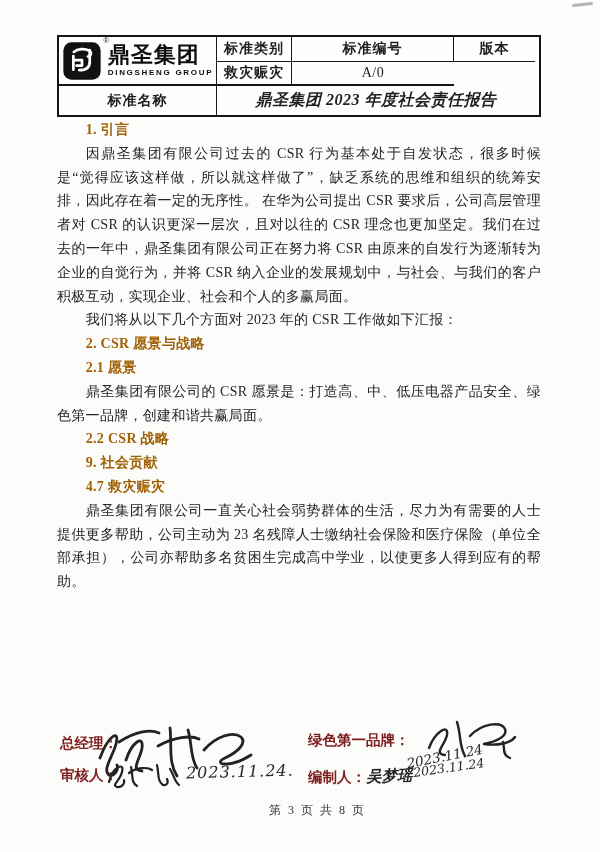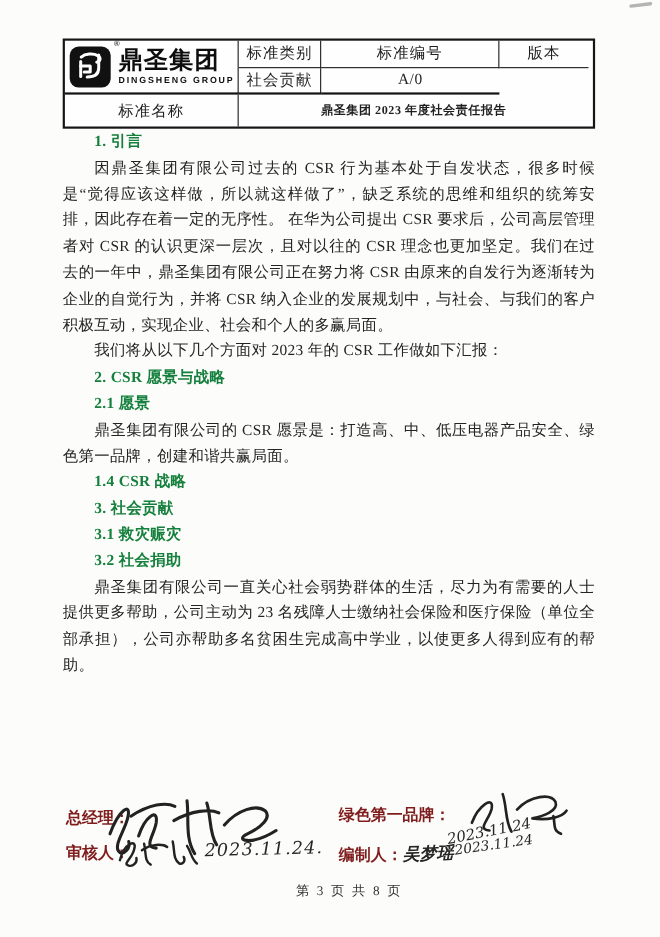--- a/index.html
+++ b/index.html
@@ -14,42 +14,42 @@
     display:grid;
     grid-template-columns:158px 75px 162px 81px;
     grid-template-rows:25px 24px 29px;
     border:2px solid #151515;background:#fefefe;box-sizing:content-box;
   }
   .cell{display:flex;align-items:center;justify-content:center;
         font-size:14px;box-sizing:border-box;white-space:nowrap;}
   .b-r{border-right:1.4px solid #1b1b1b;}
   .b-b{border-bottom:1.4px solid #1b1b1b;}
   .b-bt{border-bottom:2.3px solid #131313;}
-  .lbl{font-weight:normal;letter-spacing:1px;}
+  .lbl{font-weight:bold;letter-spacing:1px;}
   .mono-val{letter-spacing:.5px;}
   .logo-cell{grid-row:1/3;grid-column:1/2;}
   .name-label-cell{grid-row:3/4;grid-column:1/2;}
-  .name-value-cell{grid-row:3/4;grid-column:2/5;font-weight:bold;font-size:11px;letter-spacing:.5px;}
+  .name-value-cell{grid-row:3/4;grid-column:2/5;font-weight:bold;font-size:16px;letter-spacing:.5px;font-style:italic;}
   
   .logo-wrap{display:flex;align-items:center;gap:6px;}
   .logo-icon{width:40px;height:40px;position:relative;flex:none;}
   .reg-mark{position:absolute;top:-4px;right:-7px;font-size:7px;
             font-family:"Liberation Sans","DejaVu Sans",sans-serif;color:#111;}
   .logo-text{display:flex;flex-direction:column;line-height:1;
              font-family:"Liberation Sans","DejaVu Sans",sans-serif;}
   .logo-cn{font-weight:800;font-size:22px;letter-spacing:1px;color:#0d0d0d;}
   .logo-en{font-weight:700;font-size:8px;letter-spacing:1.7px;margin-top:3px;color:#0d0d0d;}
   
   .body-text{
     position:absolute;left:57px;top:118px;width:484px;
     font-size:14px;line-height:23.8px;letter-spacing:.3px;
     text-align:justify;color:#242424;
   }
   .body-text p{margin:0;text-indent:2.05em;}
-  .body-text .hd{font-weight:bold;color:#15803d;}
+  .body-text .hd{font-weight:bold;color:#a16207;}
   
   .sig-label{position:absolute;font-size:14.5px;font-weight:bold;color:#7f1d1d;white-space:nowrap;}
   .hand{position:absolute;font-family:"DejaVu Serif",serif;font-style:italic;
         color:#262626;white-space:nowrap;}
   .sig-svg{position:absolute;}
   .sig-svg path{stroke:#222;fill:none;stroke-linecap:round;stroke-linejoin:round;}
   
   .footer{position:absolute;left:0;top:802px;width:100%;text-align:center;
           font-size:12px;letter-spacing:2px;color:#343434;}
   .scan-artifact{position:absolute;left:572px;top:3px;width:21px;height:3px;
@@ -82,38 +82,37 @@
           <span class="logo-cn">鼎圣集团</span>
           <span class="logo-en">DINGSHENG GROUP</span>
         </div>
       </div>
     </div>
 
     <div class="cell lbl b-r b-b">标准类别</div>
     <div class="cell lbl b-r b-b">标准编号</div>
     <div class="cell lbl b-b">版本</div>
 
-    <div class="cell lbl b-r b-bt">社会贡献</div>
+    <div class="cell lbl b-r b-bt">救灾赈灾</div>
     <div class="cell mono-val b-bt">A/0</div>
 
     <div class="cell lbl name-label-cell b-r">标准名称</div>
     <div class="cell name-value-cell">鼎圣集团 2023 年度社会责任报告</div>
   </div>
 
   <div class="body-text">
     <p class="hd">1. 引言</p>
     <p>因鼎圣集团有限公司过去的 CSR 行为基本处于自发状态，很多时候是“觉得应该这样做，所以就这样做了”，缺乏系统的思维和组织的统筹安排，因此存在着一定的无序性。 在华为公司提出 CSR 要求后，公司高层管理者对 CSR 的认识更深一层次，且对以往的 CSR 理念也更加坚定。我们在过去的一年中，鼎圣集团有限公司正在努力将 CSR 由原来的自发行为逐渐转为企业的自觉行为，并将 CSR 纳入企业的发展规划中，与社会、与我们的客户积极互动，实现企业、社会和个人的多赢局面。</p>
     <p>我们将从以下几个方面对 2023 年的 CSR 工作做如下汇报：</p>
     <p class="hd">2. CSR 愿景与战略</p>
     <p class="hd">2.1 愿景</p>
     <p>鼎圣集团有限公司的 CSR 愿景是：打造高、中、低压电器产品安全、绿色第一品牌，创建和谐共赢局面。</p>
-    <p class="hd">1.4 CSR 战略</p>
-    <p class="hd">3. 社会贡献</p>
-    <p class="hd">3.1 救灾赈灾</p>
-    <p class="hd">3.2 社会捐助</p>
+    <p class="hd">2.2 CSR 战略</p>
+    <p class="hd">9. 社会贡献</p>
+    <p class="hd">4.7 救灾赈灾</p>
     <p>鼎圣集团有限公司一直关心社会弱势群体的生活，尽力为有需要的人士提供更多帮助，公司主动为 23 名残障人士缴纳社会保险和医疗保险（单位全部承担），公司亦帮助多名贫困生完成高中学业，以使更多人得到应有的帮助。</p>
   </div>
 
   <span class="sig-label" style="left:60px;top:734px;">总经理：</span>
   <svg class="sig-svg" style="left:92px;top:718px;" width="165" height="64" viewBox="0 0 165 64">
     <g stroke-width="2.8">
       <path d="M8 40 C16 18 28 10 24 26 C21 38 10 52 17 57 C21 59 27 53 25 47"></path>
       <path d="M34 42 C40 24 52 16 50 30 C48 42 38 52 50 53"></path>
       <path d="M27 24 C44 13 59 11 67 15"></path>
       <path d="M78 10 C80 26 76 44 85 58"></path>

